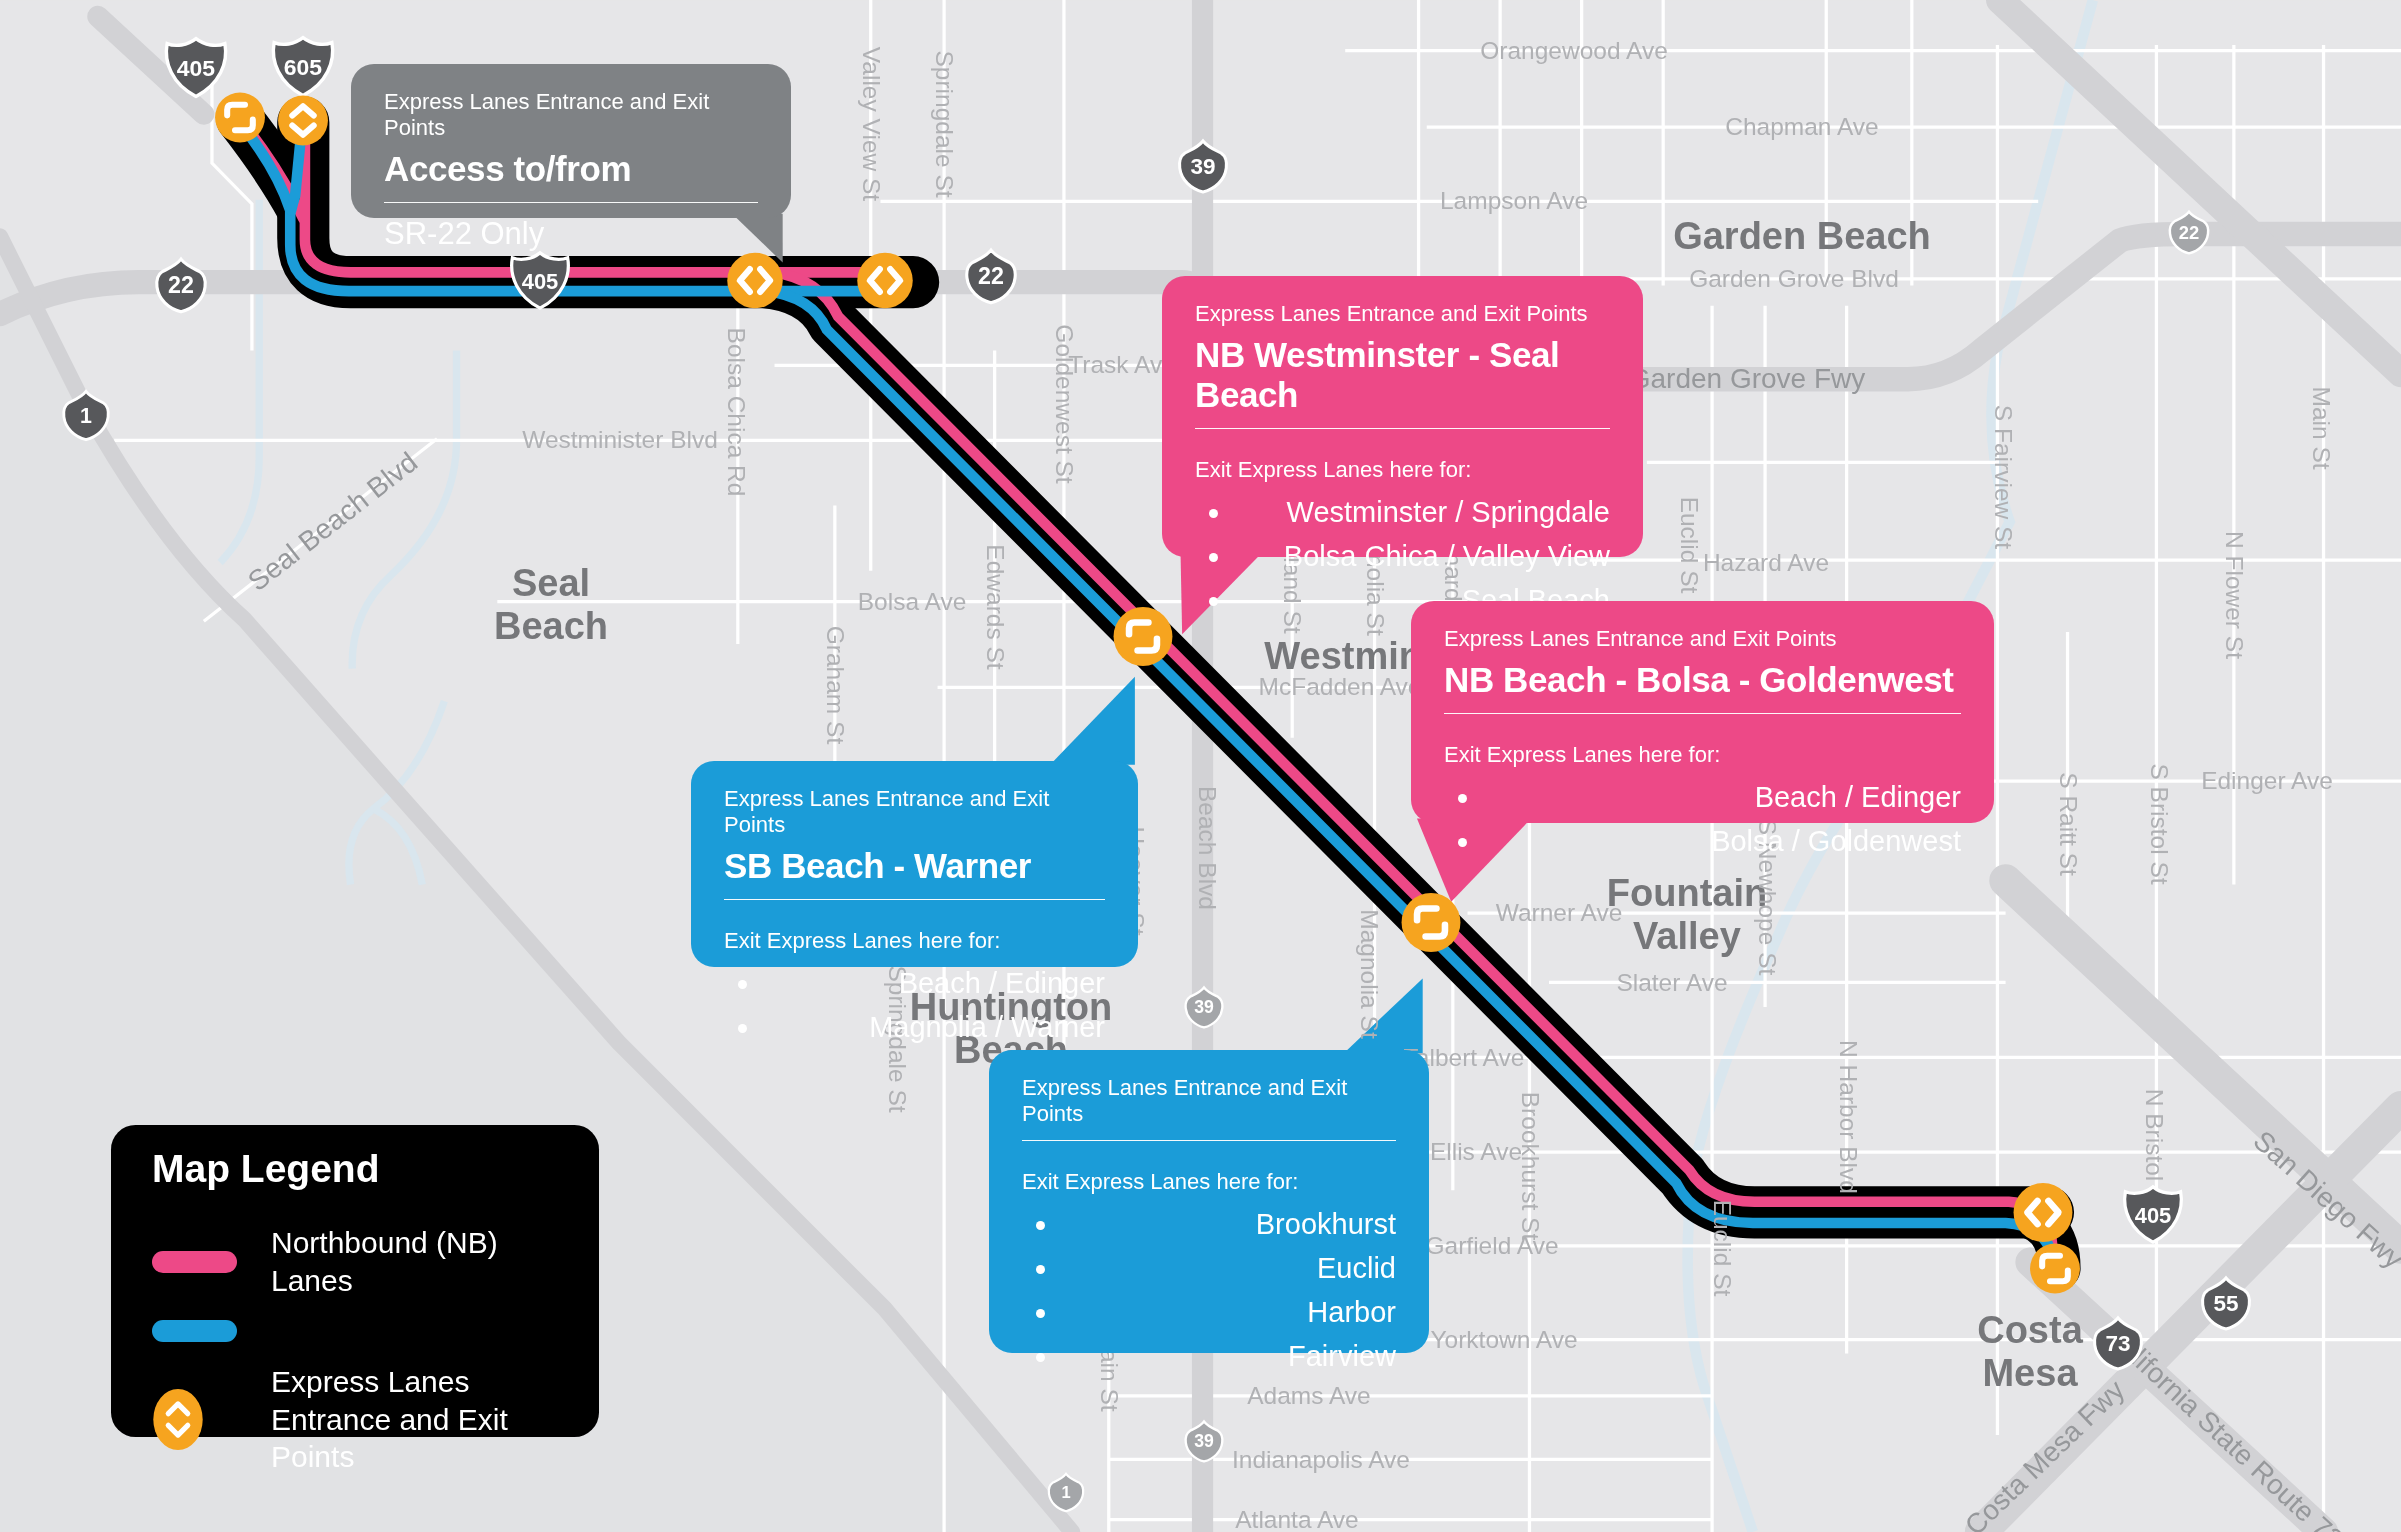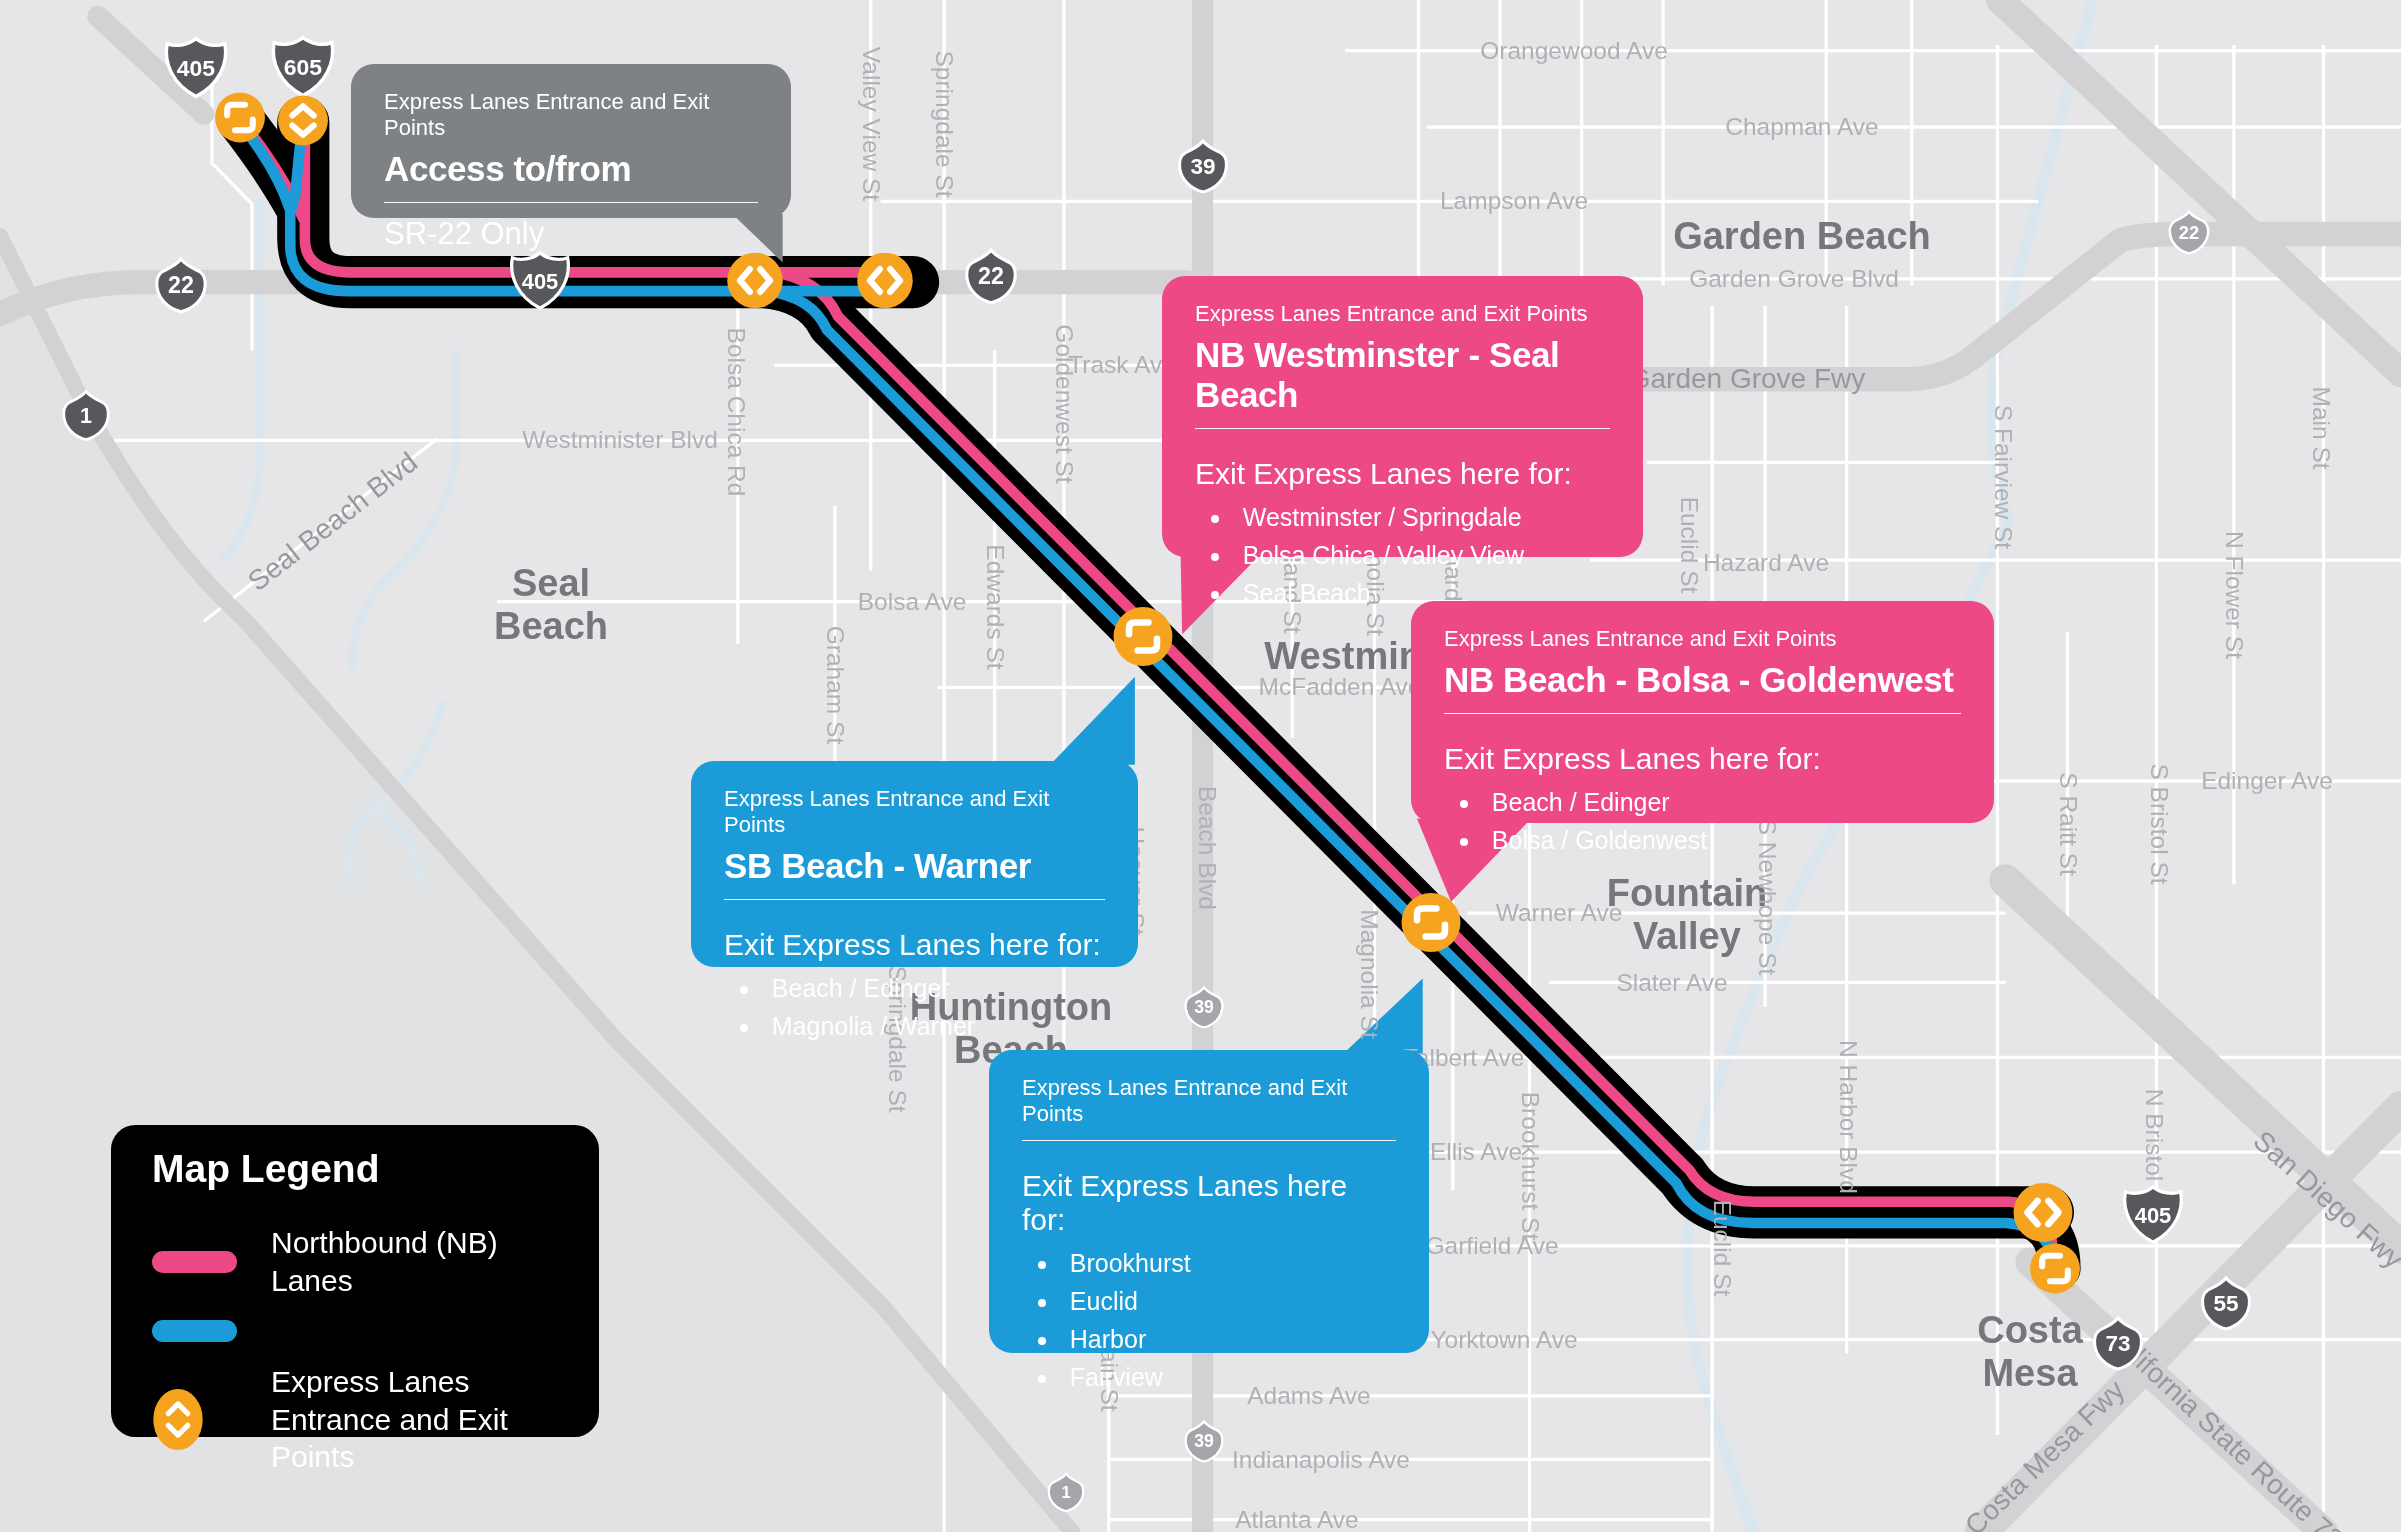--- a/index.html
+++ b/index.html
@@ -25,24 +25,24 @@
   .marker{position:absolute;transform:translate(-50%,-50%);}
   
   .callout{position:absolute;box-sizing:border-box;border-radius:23px;color:#fff;
     padding:24.5px 33px 21px 33px;}
   .callout.pink{background:var(--pink);}
   .callout.blue{background:var(--blue);}
   .callout.gray{background:var(--graybox);}
   .co-header{font-size:22px;margin-bottom:8.2px;}
   .co-title{font-size:35px;font-weight:bold;letter-spacing:-0.4px;}
   .co-divider{height:1.6px;background:rgba(255,255,255,.95);margin:13px 0 13px 0;}
-  .co-intro{font-size:30px;margin-bottom:6.5px;margin-top:28px;}
+  .co-intro{font-size:22px;margin-bottom:6.5px;margin-top:28px;}
   .co-note{font-size:31px;}
   .co-list{margin:0;padding:0 0 0 38px;list-style:disc;}
-  .co-list li{font-size:25px;line-height:1.52;padding-left:9.8px;}
+  .co-list li{font-size:29px;line-height:1.52;padding-left:9.8px;text-align:right;}
   .co-list li::marker{color:#fff;}
   
   #legend{position:absolute;left:111px;top:1125px;width:488px;height:312px;box-sizing:border-box;
     background:#000;border-radius:24.5px;color:#fff;padding:22px 41px;}
   .legend-title{font-size:39px;font-weight:bold;margin-bottom:33px;}
   .legend-row{display:flex;align-items:center;margin-bottom:21px;}
   .legend-swatch{width:85px;height:22px;border-radius:11.4px;flex:0 0 auto;margin-right:34px;}
   .legend-swatch.nb{background:var(--pink);}
   .legend-swatch.sb{background:var(--blue);}
   .legend-label{font-size:30px;line-height:1.25;}

